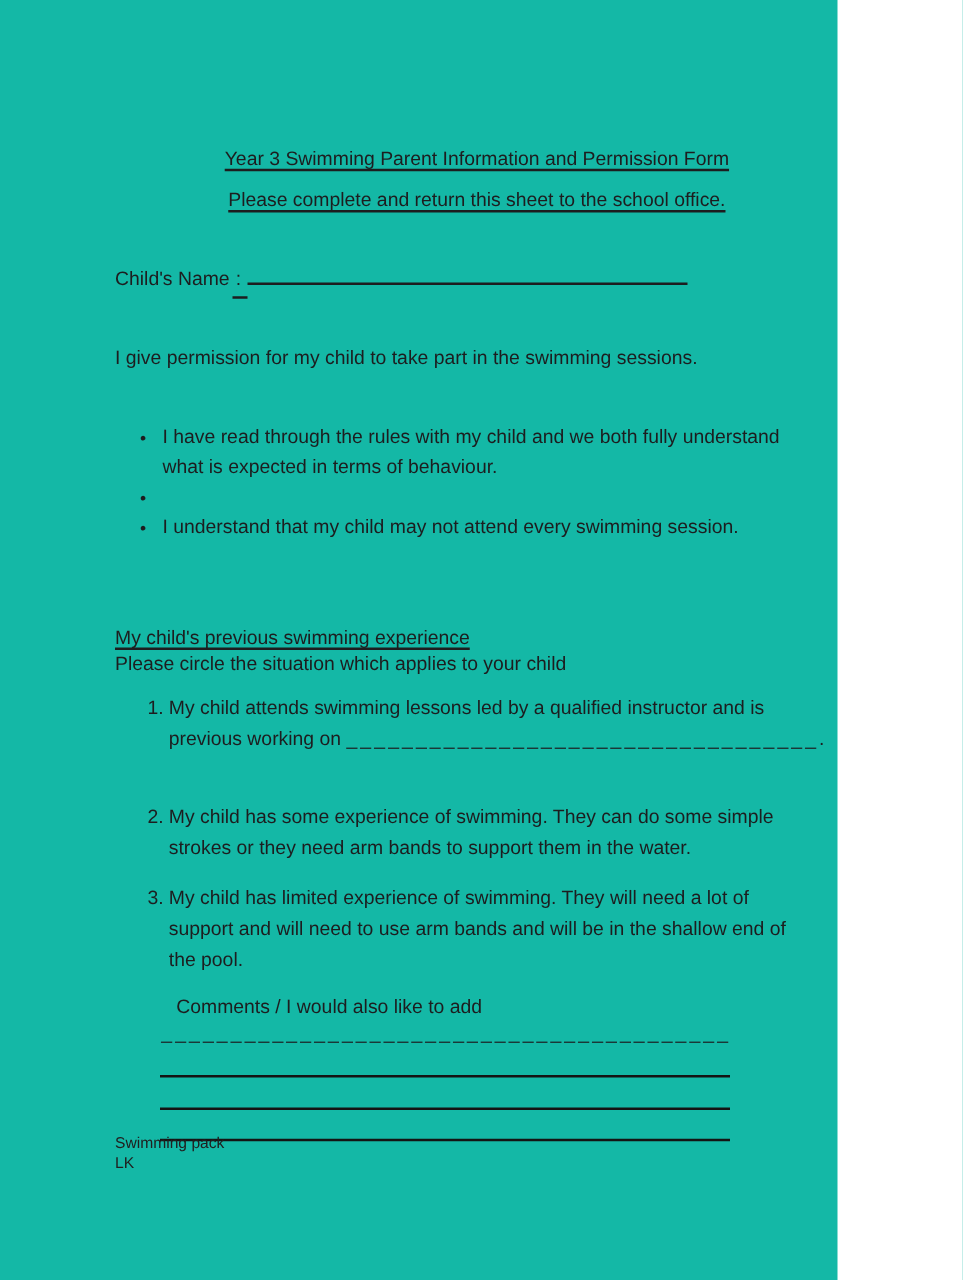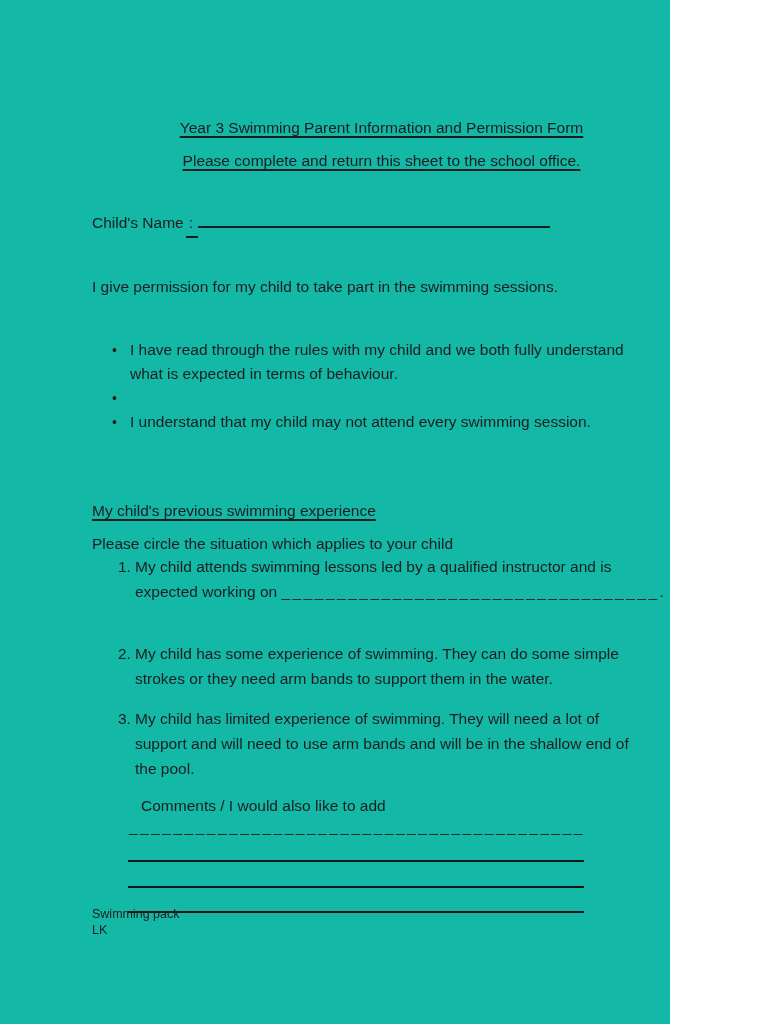--- a/index.html
+++ b/index.html
@@ -115,27 +115,27 @@
       <span class="b">•</span>
     </li>
     <li>
       <span class="b">•</span>
       <span class="ml">I understand that my child may not attend every swimming session.</span>
     </li>
   </ul>
 
   <div class="abs u" style="left:92px; top:488px;margin-top:11px;">My child's previous swimming experience</div>
 
-  <div class="abs" style="left:92px; top:520px; width:620px;margin-top:12px;">Please circle the situation which applies to your child</div>
+  <div class="abs" style="left:92px; top:520px; width:620px;">Please circle the situation which applies to your child</div>
 
   <div class="abs opt" style="top:554px;">
     <span class="num">1.</span>
     <span class="opt-body">
       <div>My child attends swimming lessons led by a qualified instructor and is</div>
-      <div><span>expected working on </span><span class="dashed">__________________________________</span><span>.</span></div>
+      <div><span>previous working on </span><span class="dashed">__________________________________</span><span>.</span></div>
     </span>
   </div>
 
   <div class="abs opt" style="top:641px;">
     <span class="num">2.</span>
     <span class="opt-body ml">My child has some experience of swimming.  They can do some simple
 strokes or they need arm bands to support them in the water.</span>
   </div>
 
   <div class="abs opt" style="top:706px;">

